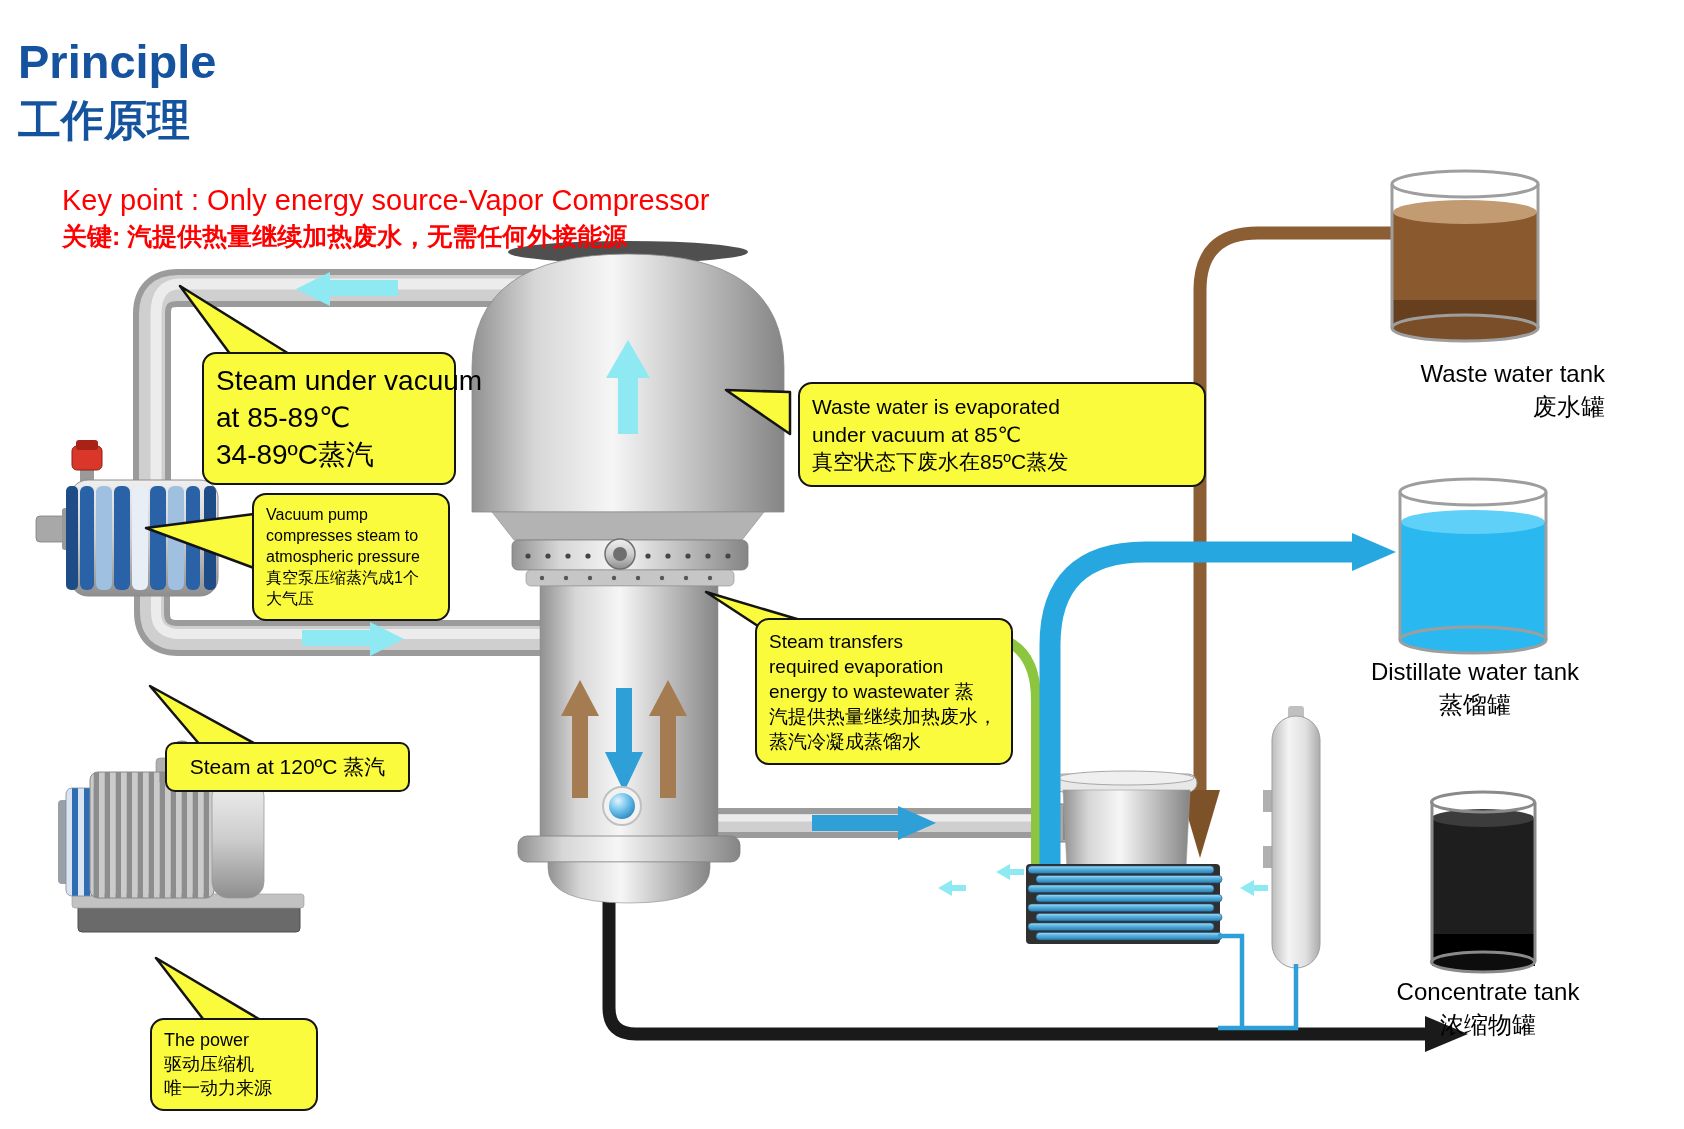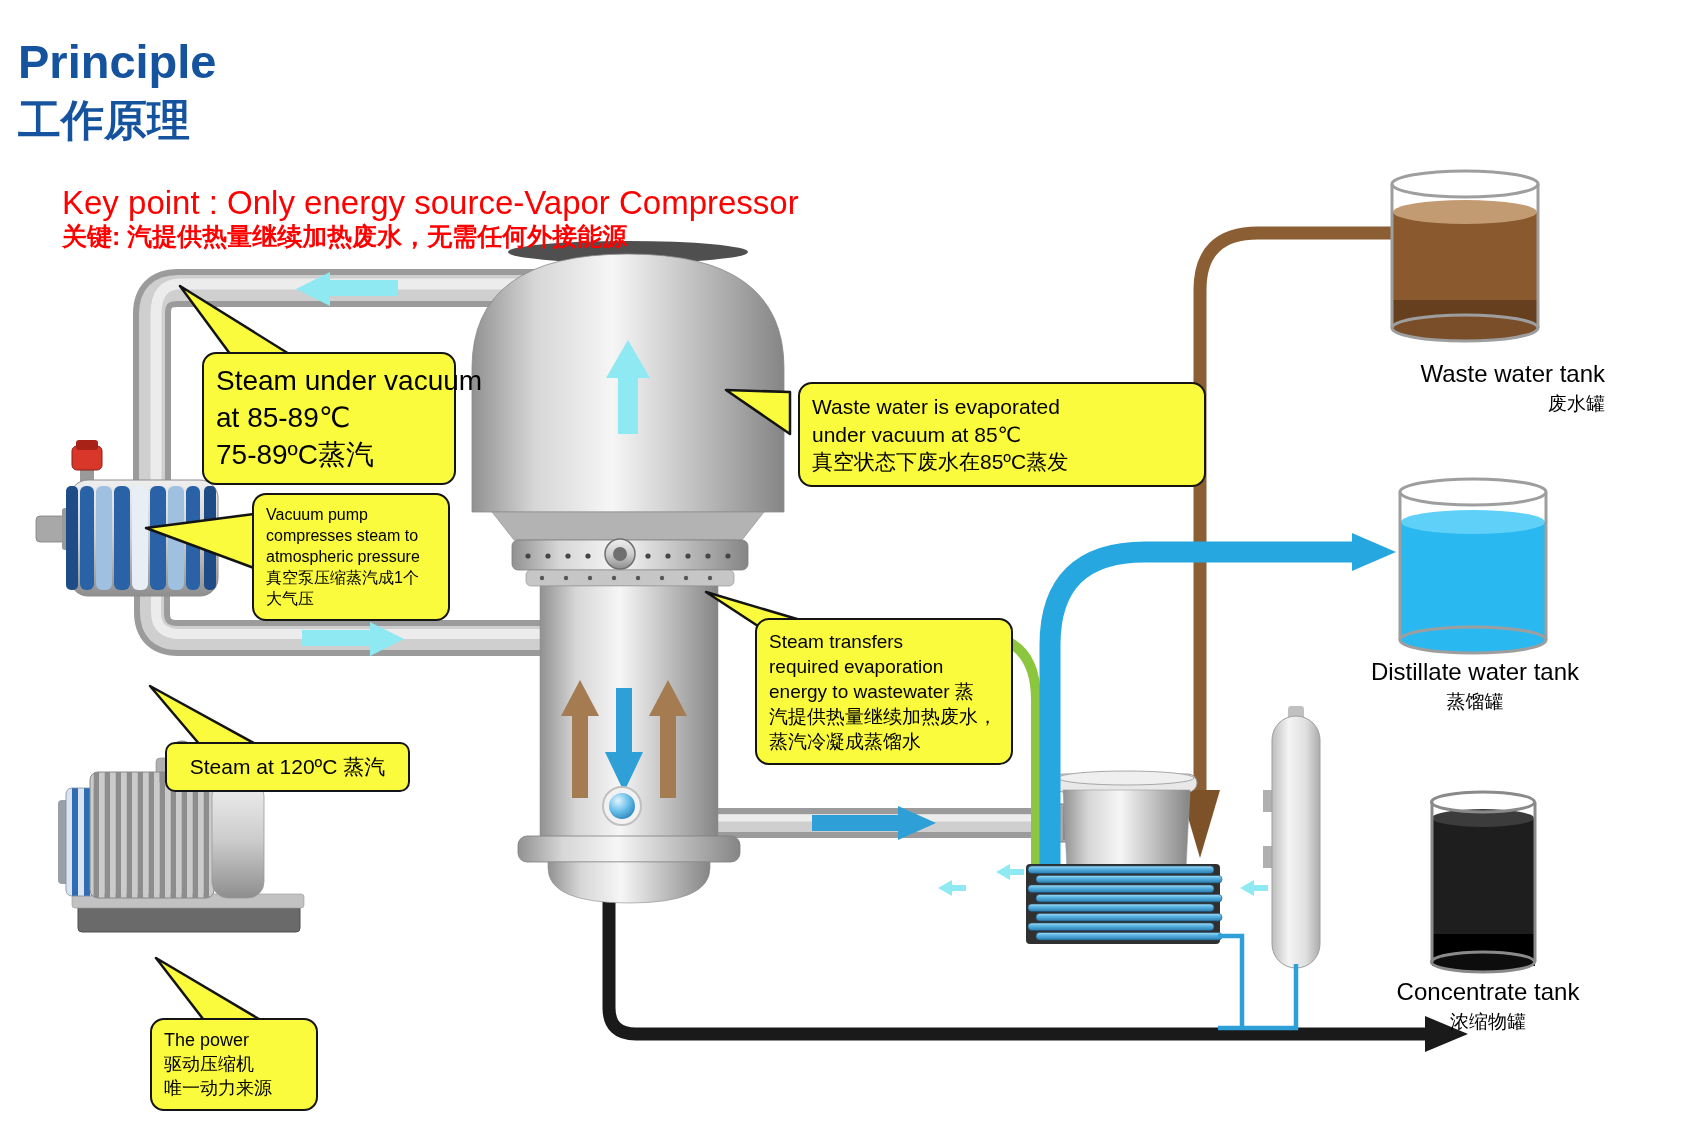--- a/index.html
+++ b/index.html
@@ -2,34 +2,34 @@
 <html><head>
 <meta charset="utf-8">
 <style>
   html,body{margin:0;padding:0;background:#ffffff;}
   .stage{position:relative;width:1684px;height:1129px;background:#ffffff;overflow:hidden;
          font-family:"Liberation Sans","DejaVu Sans",sans-serif;}
   .art{position:absolute;left:0;top:0;}
   .abs{position:absolute;margin-top:28px;}
   .title-en{left:18px;top:6px;font-size:47px;font-weight:bold;color:#15539E;letter-spacing:0px;}
   .title-zh{left:18px;top:64px;font-size:43px;font-weight:bold;color:#15539E;}
-  .kp-en{left:62px;top:156px;font-size:33px;color:#FF0000;}
+  .kp-en{left:62px;top:156px;font-size:29px;color:#FF0000;}
   .kp-zh{left:62px;top:192px;font-size:25px;font-weight:bold;color:#FF0000;}
   .callout{position:absolute;background:#FBFB3D;border:2.5px solid #141414;border-radius:14px;
            padding:9px 12px;color:#000;line-height:1.32;box-sizing:border-box;}
   .callout .cl{white-space:nowrap;}
   .co-a{left:202px;top:352px;width:254px;font-size:28px;}
   .co-b{left:252px;top:493px;width:198px;font-size:16px;}
   .co-c{left:798px;top:382px;width:408px;font-size:21px;}
   .co-d{left:755px;top:618px;width:258px;font-size:19px;}
   .co-e{left:165px;top:742px;width:245px;font-size:21px;text-align:center;border-radius:10px;}
   .co-f{left:150px;top:1018px;width:168px;font-size:18px;}
   .tanklabel{position:absolute;text-align:center;color:#000;}
   .tanklabel .en{font-size:24px;white-space:nowrap;}
-  .tanklabel .zh{font-size:19px;white-space:nowrap;margin-top:3px;font-family:Liberation Serif, serif;}
+  .tanklabel .zh{font-size:24px;white-space:nowrap;margin-top:3px;font-family:Liberation Serif, serif;}
   .tl-waste{left:1325px;top:360px;width:280px;text-align:right;}
   .tl-dist{left:1335px;top:658px;width:280px;}
   .tl-conc{left:1348px;top:978px;width:280px;}
 </style>
 </head>
 <body>
 
 <div class="stage">
 
 <svg class="art" width="1684" height="1129" viewBox="0 0 1684 1129">
@@ -255,21 +255,21 @@
 </svg>
 
 <div class="abs title-en">Principle</div>
 <div class="abs title-zh">工作原理</div>
 <div class="abs kp-en">Key point : Only energy source-Vapor Compressor</div>
 <div class="abs kp-zh">关键: 汽提供热量继续加热废水，无需任何外接能源</div>
 
 <div class="callout co-a">
   <div class="cl">Steam under vacuum</div>
   <div class="cl">at 85-89℃</div>
-  <div class="cl">75-89ºC蒸汽</div>
+  <div class="cl">34-89ºC蒸汽</div>
 </div>
 
 <div class="callout co-b">
   <div class="cl">Vacuum pump</div>
   <div class="cl">compresses steam to</div>
   <div class="cl">atmospheric pressure</div>
   <div class="cl">真空泵压缩蒸汽成1个</div>
   <div class="cl">大气压</div>
 </div>
 

